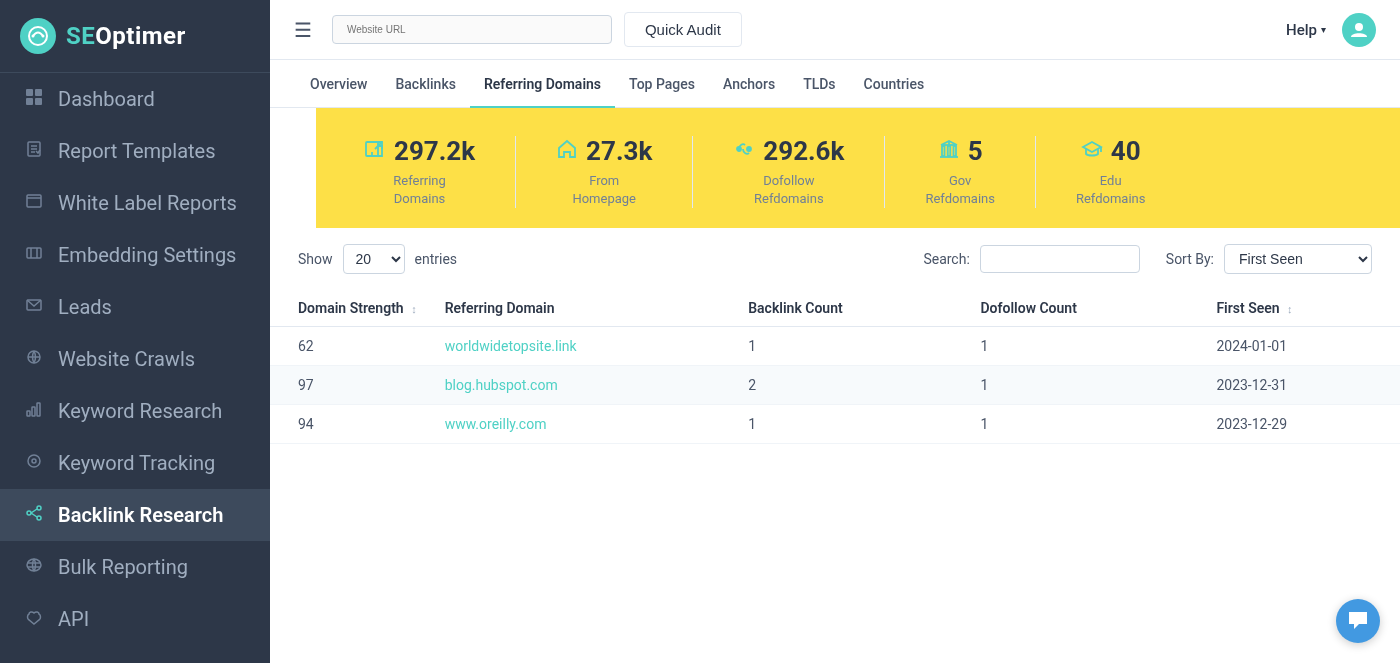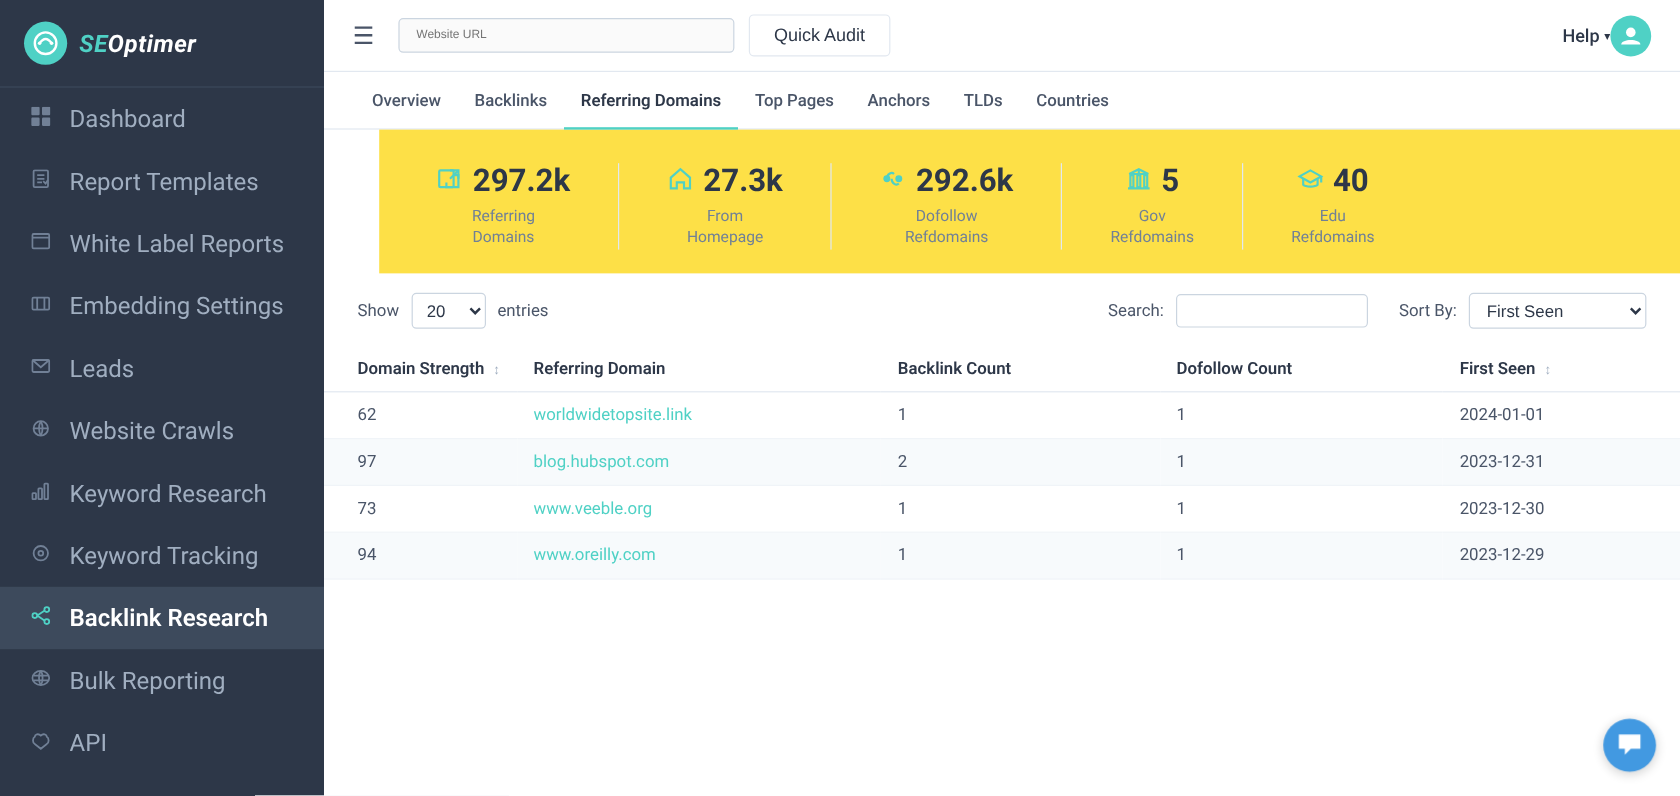--- a/index.html
+++ b/index.html
@@ -25,24 +25,23 @@
     }
     .logo-icon {
       width: 36px; height: 36px;
       background: #4fd1c5;
       border-radius: 50%;
       display: flex; align-items: center; justify-content: center;
       color: white; font-size: 18px; font-weight: bold;
     }
     .logo-text {
       color: white;
-      font-size: 20px;
+      font-size: 24px;
       font-weight: 700;
       letter-spacing: 0.5px;
-      font-style: italic;
     }
     .logo-text span { color: #4fd1c5; }
 
     .nav-item {
       display: flex;
       align-items: center;
       gap: 14px;
       padding: 14px 24px;
       cursor: pointer;
       font-size: 20px;
@@ -88,20 +87,21 @@
       border-radius: 4px;
       font-size: 15px;
       font-weight: 500;
       color: #2d3748;
       cursor: pointer;
     }
     .header-right {
       margin-left: auto;
       display: flex;
       align-items: center;
+      gap: 16px;
     }
     .help-btn {
       display: flex; align-items: center; gap: 4px;
       font-size: 15px; color: #2d3748; cursor: pointer; font-weight: 500;
     }
     .help-caret { font-size: 10px; }
     .user-avatar {
       width: 34px; height: 34px;
       background: #4fd1c5;
       border-radius: 50%;
@@ -548,27 +548,20 @@
             <td>2024-01-01</td>
           </tr>
           <tr>
             <td>97</td>
             <td><a class="link-cell" href="#">blog.hubspot.com</a></td>
             <td>2</td>
             <td>1</td>
             <td>2023-12-31</td>
           </tr>
           <tr>
-            <td>73</td>
-            <td><a class="link-cell" href="#">www.veeble.org</a></td>
-            <td>1</td>
-            <td>1</td>
-            <td>2023-12-30</td>
-          </tr>
-          <tr>
             <td>94</td>
             <td><a class="link-cell" href="#">www.oreilly.com</a></td>
             <td>1</td>
             <td>1</td>
             <td>2023-12-29</td>
           </tr>
         </tbody>
     </table>
   </div>
 </div>

